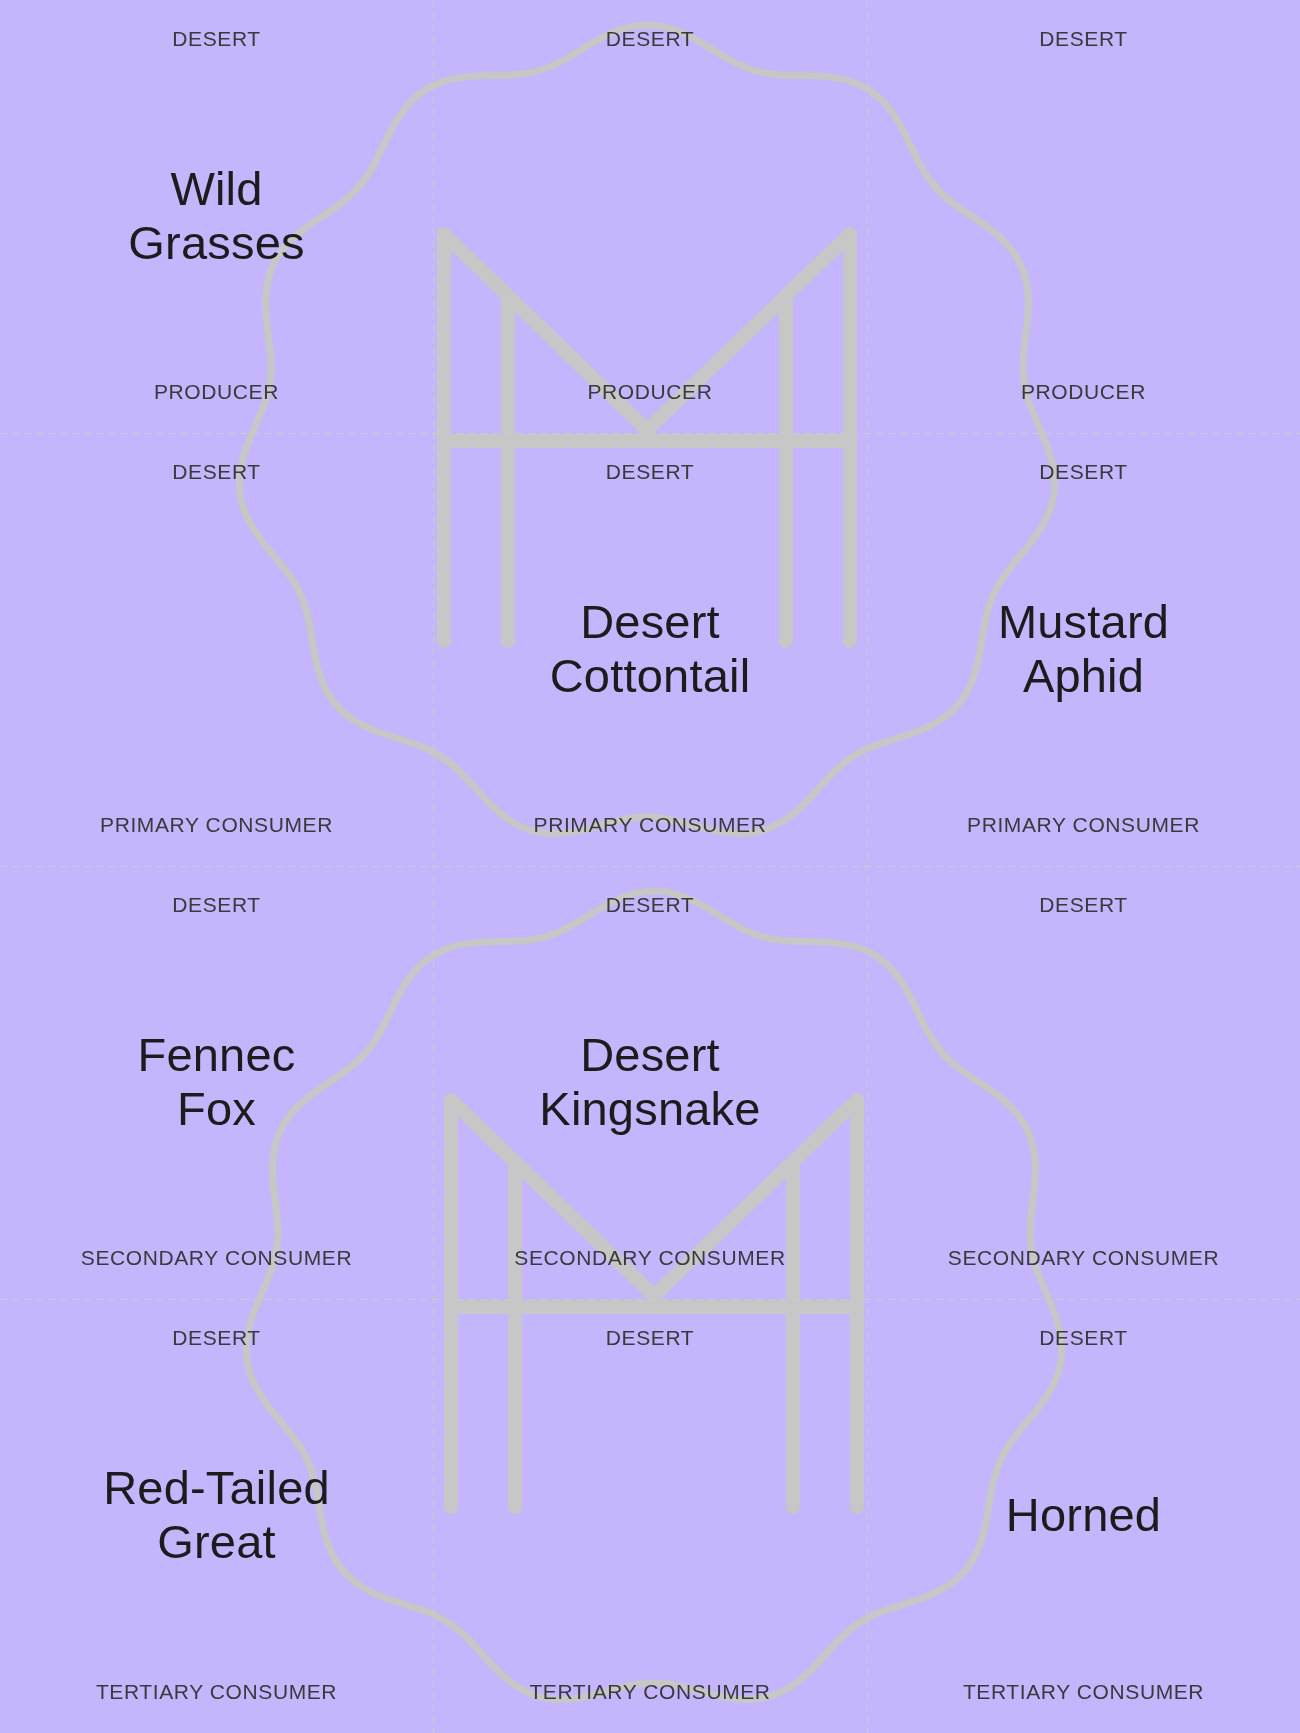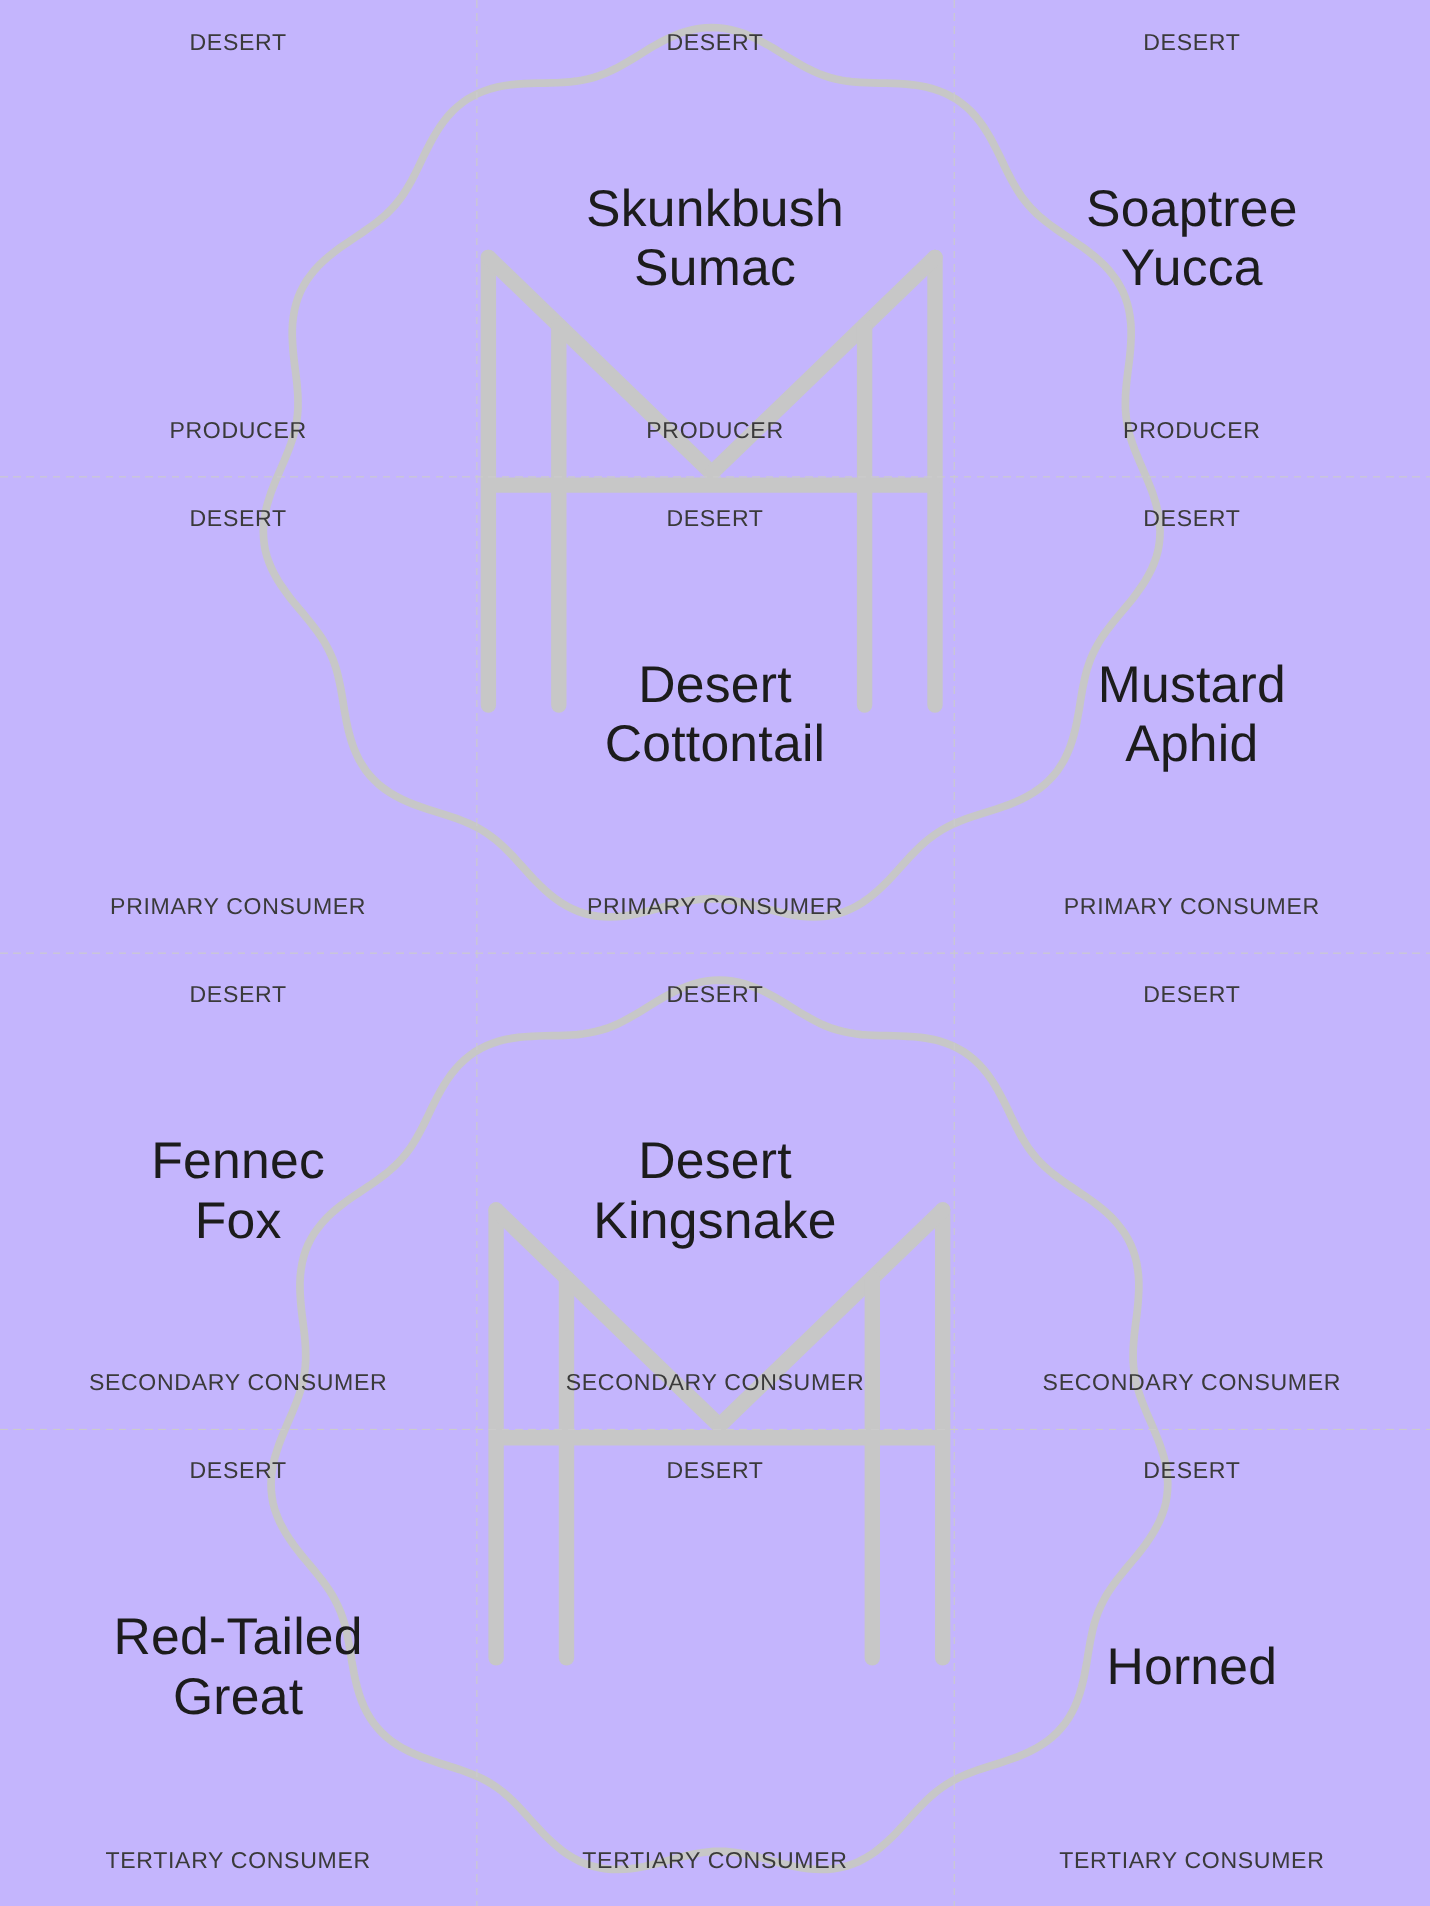--- a/index.html
+++ b/index.html
@@ -87,34 +87,32 @@
 
   <div class="cut-h" style="top:433px"></div>
   <div class="cut-h" style="top:866px"></div>
   <div class="cut-h" style="top:1299px"></div>
   <div class="cut-v" style="left:433px"></div>
   <div class="cut-v" style="left:867px"></div>
 
   <div class="grid">
     <div class="card">
       <div class="habitat">DESERT</div>
+      <div class="name">Wild
+Grasses</div>
       <div class="role">PRODUCER</div>
     </div>
 
     <div class="card">
       <div class="habitat">DESERT</div>
-      <div class="name">Skunkbush
-Sumac</div>
       <div class="role">PRODUCER</div>
     </div>
 
     <div class="card">
       <div class="habitat">DESERT</div>
-      <div class="name">Soaptree
-Yucca</div>
       <div class="role">PRODUCER</div>
     </div>
 
     <div class="card">
       <div class="habitat">DESERT</div>
       <div class="role">PRIMARY CONSUMER</div>
     </div>
 
     <div class="card">
       <div class="habitat">DESERT</div>

